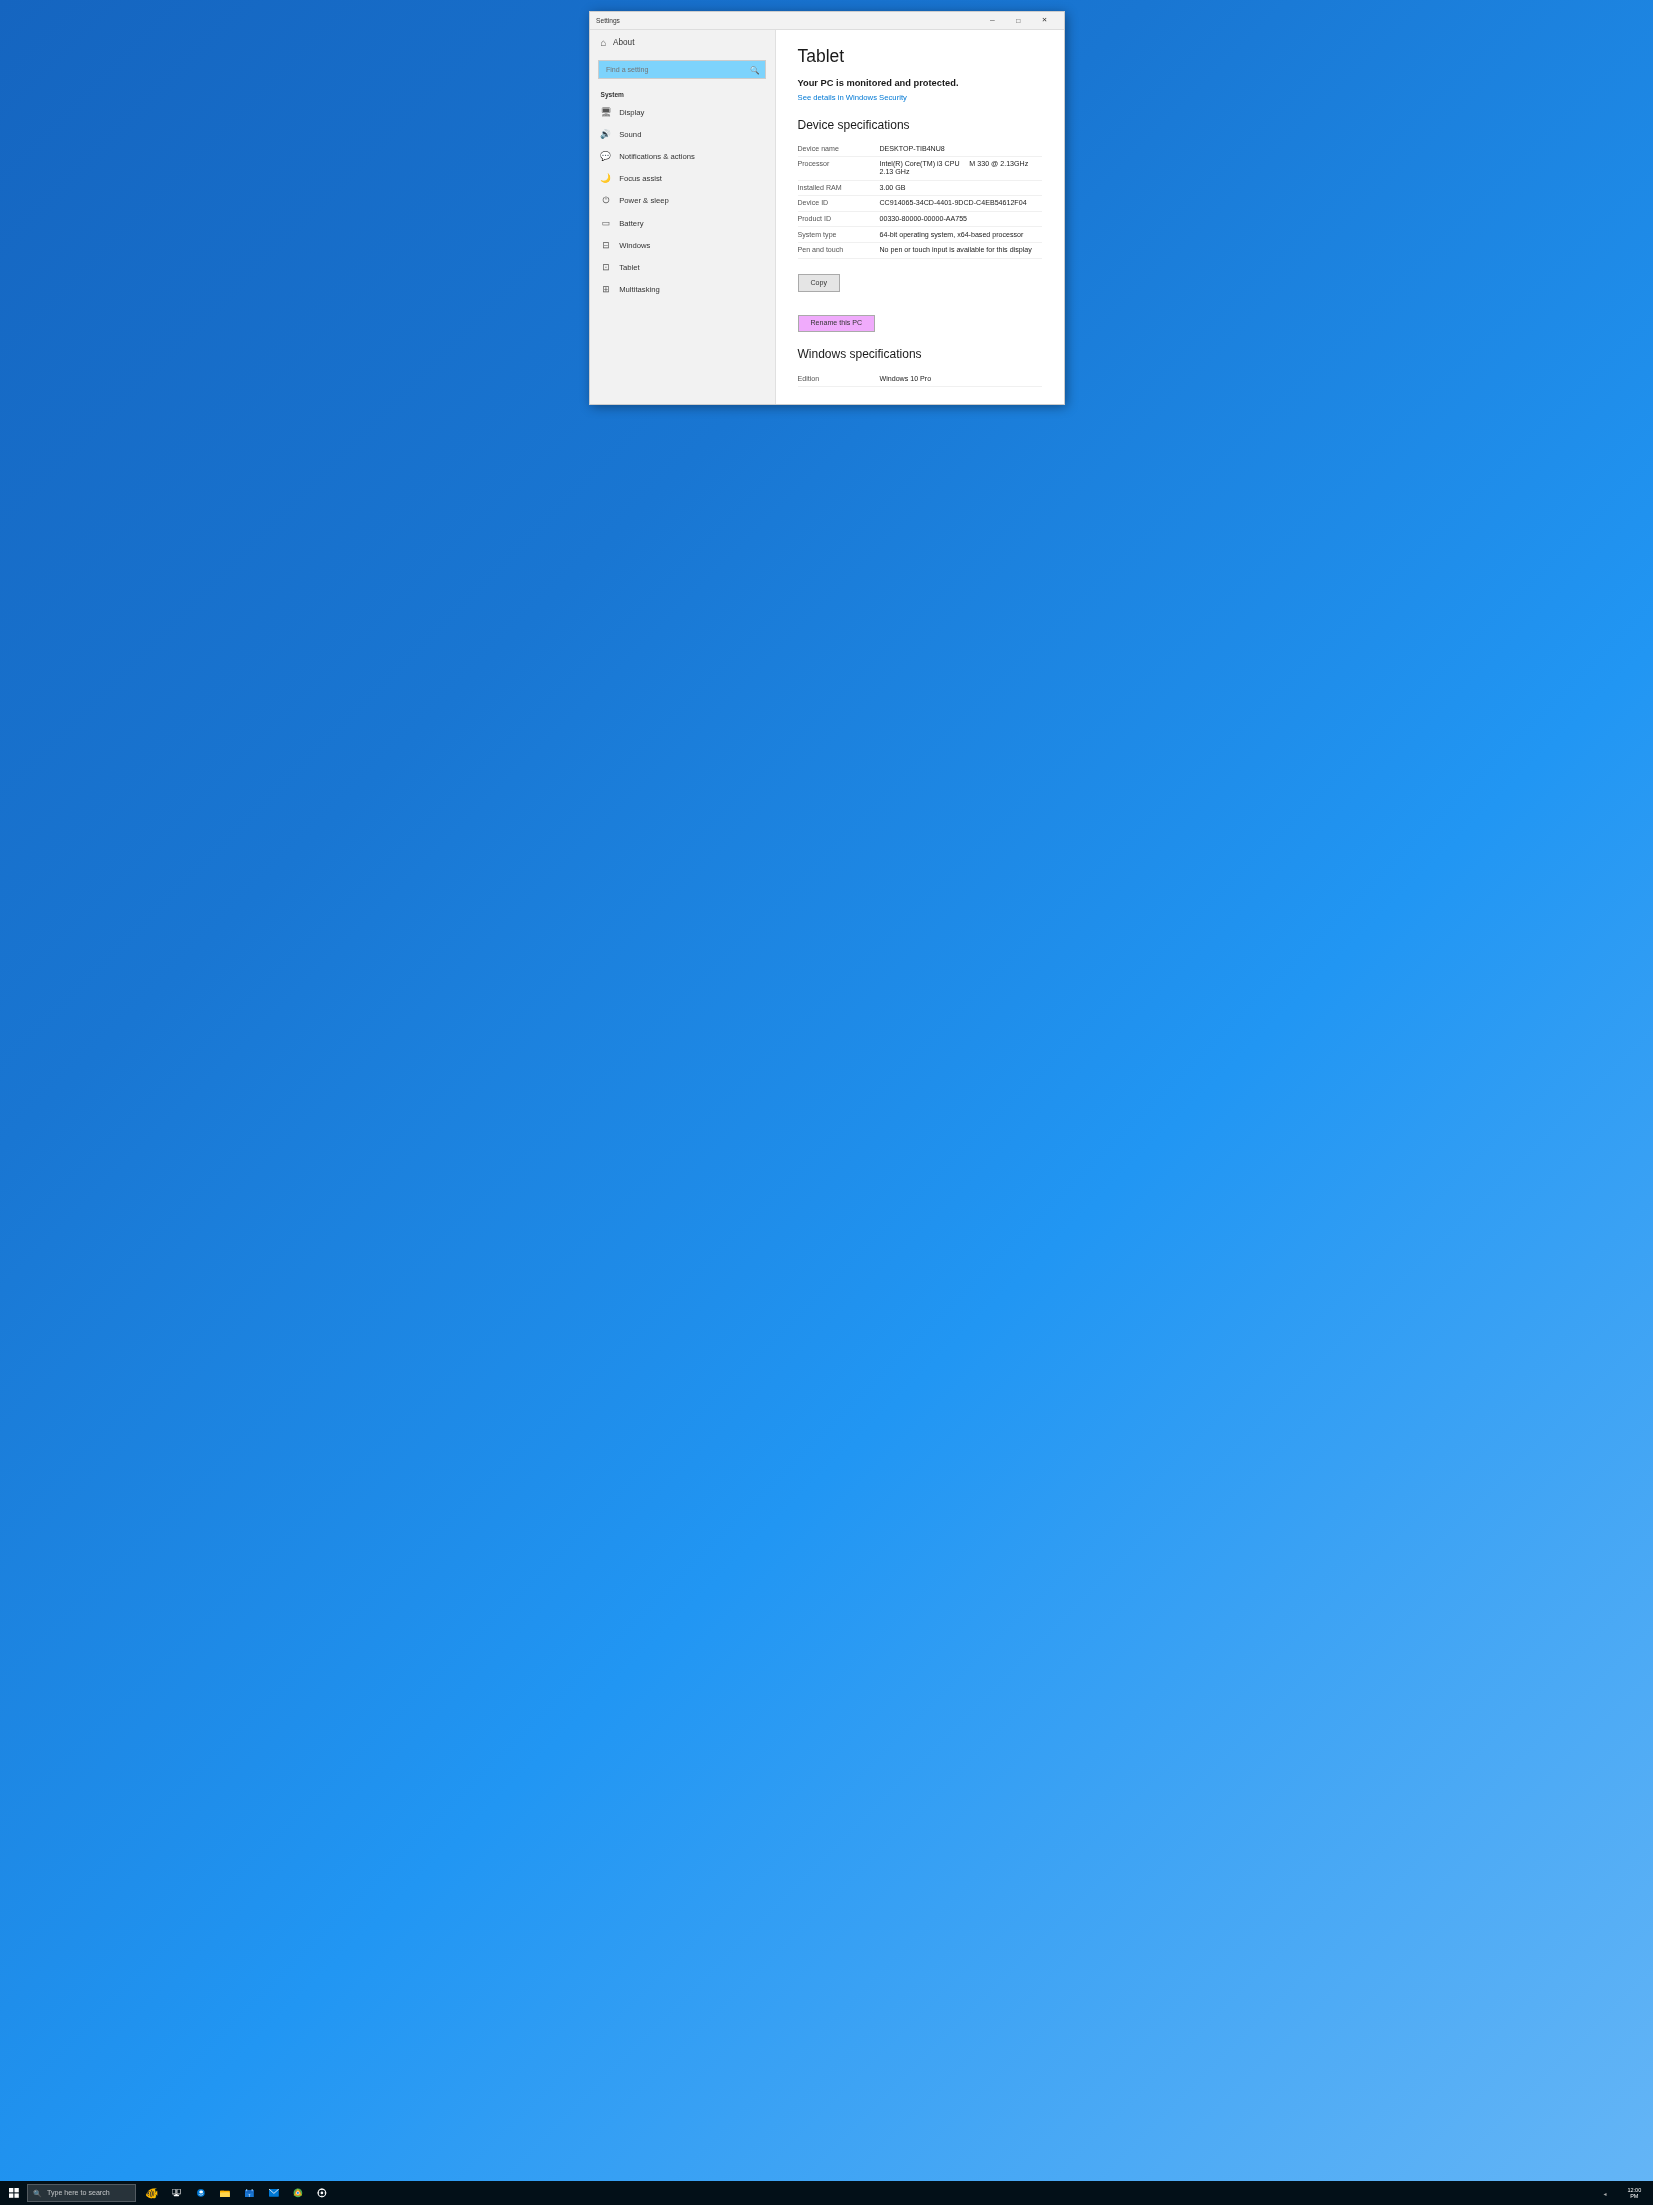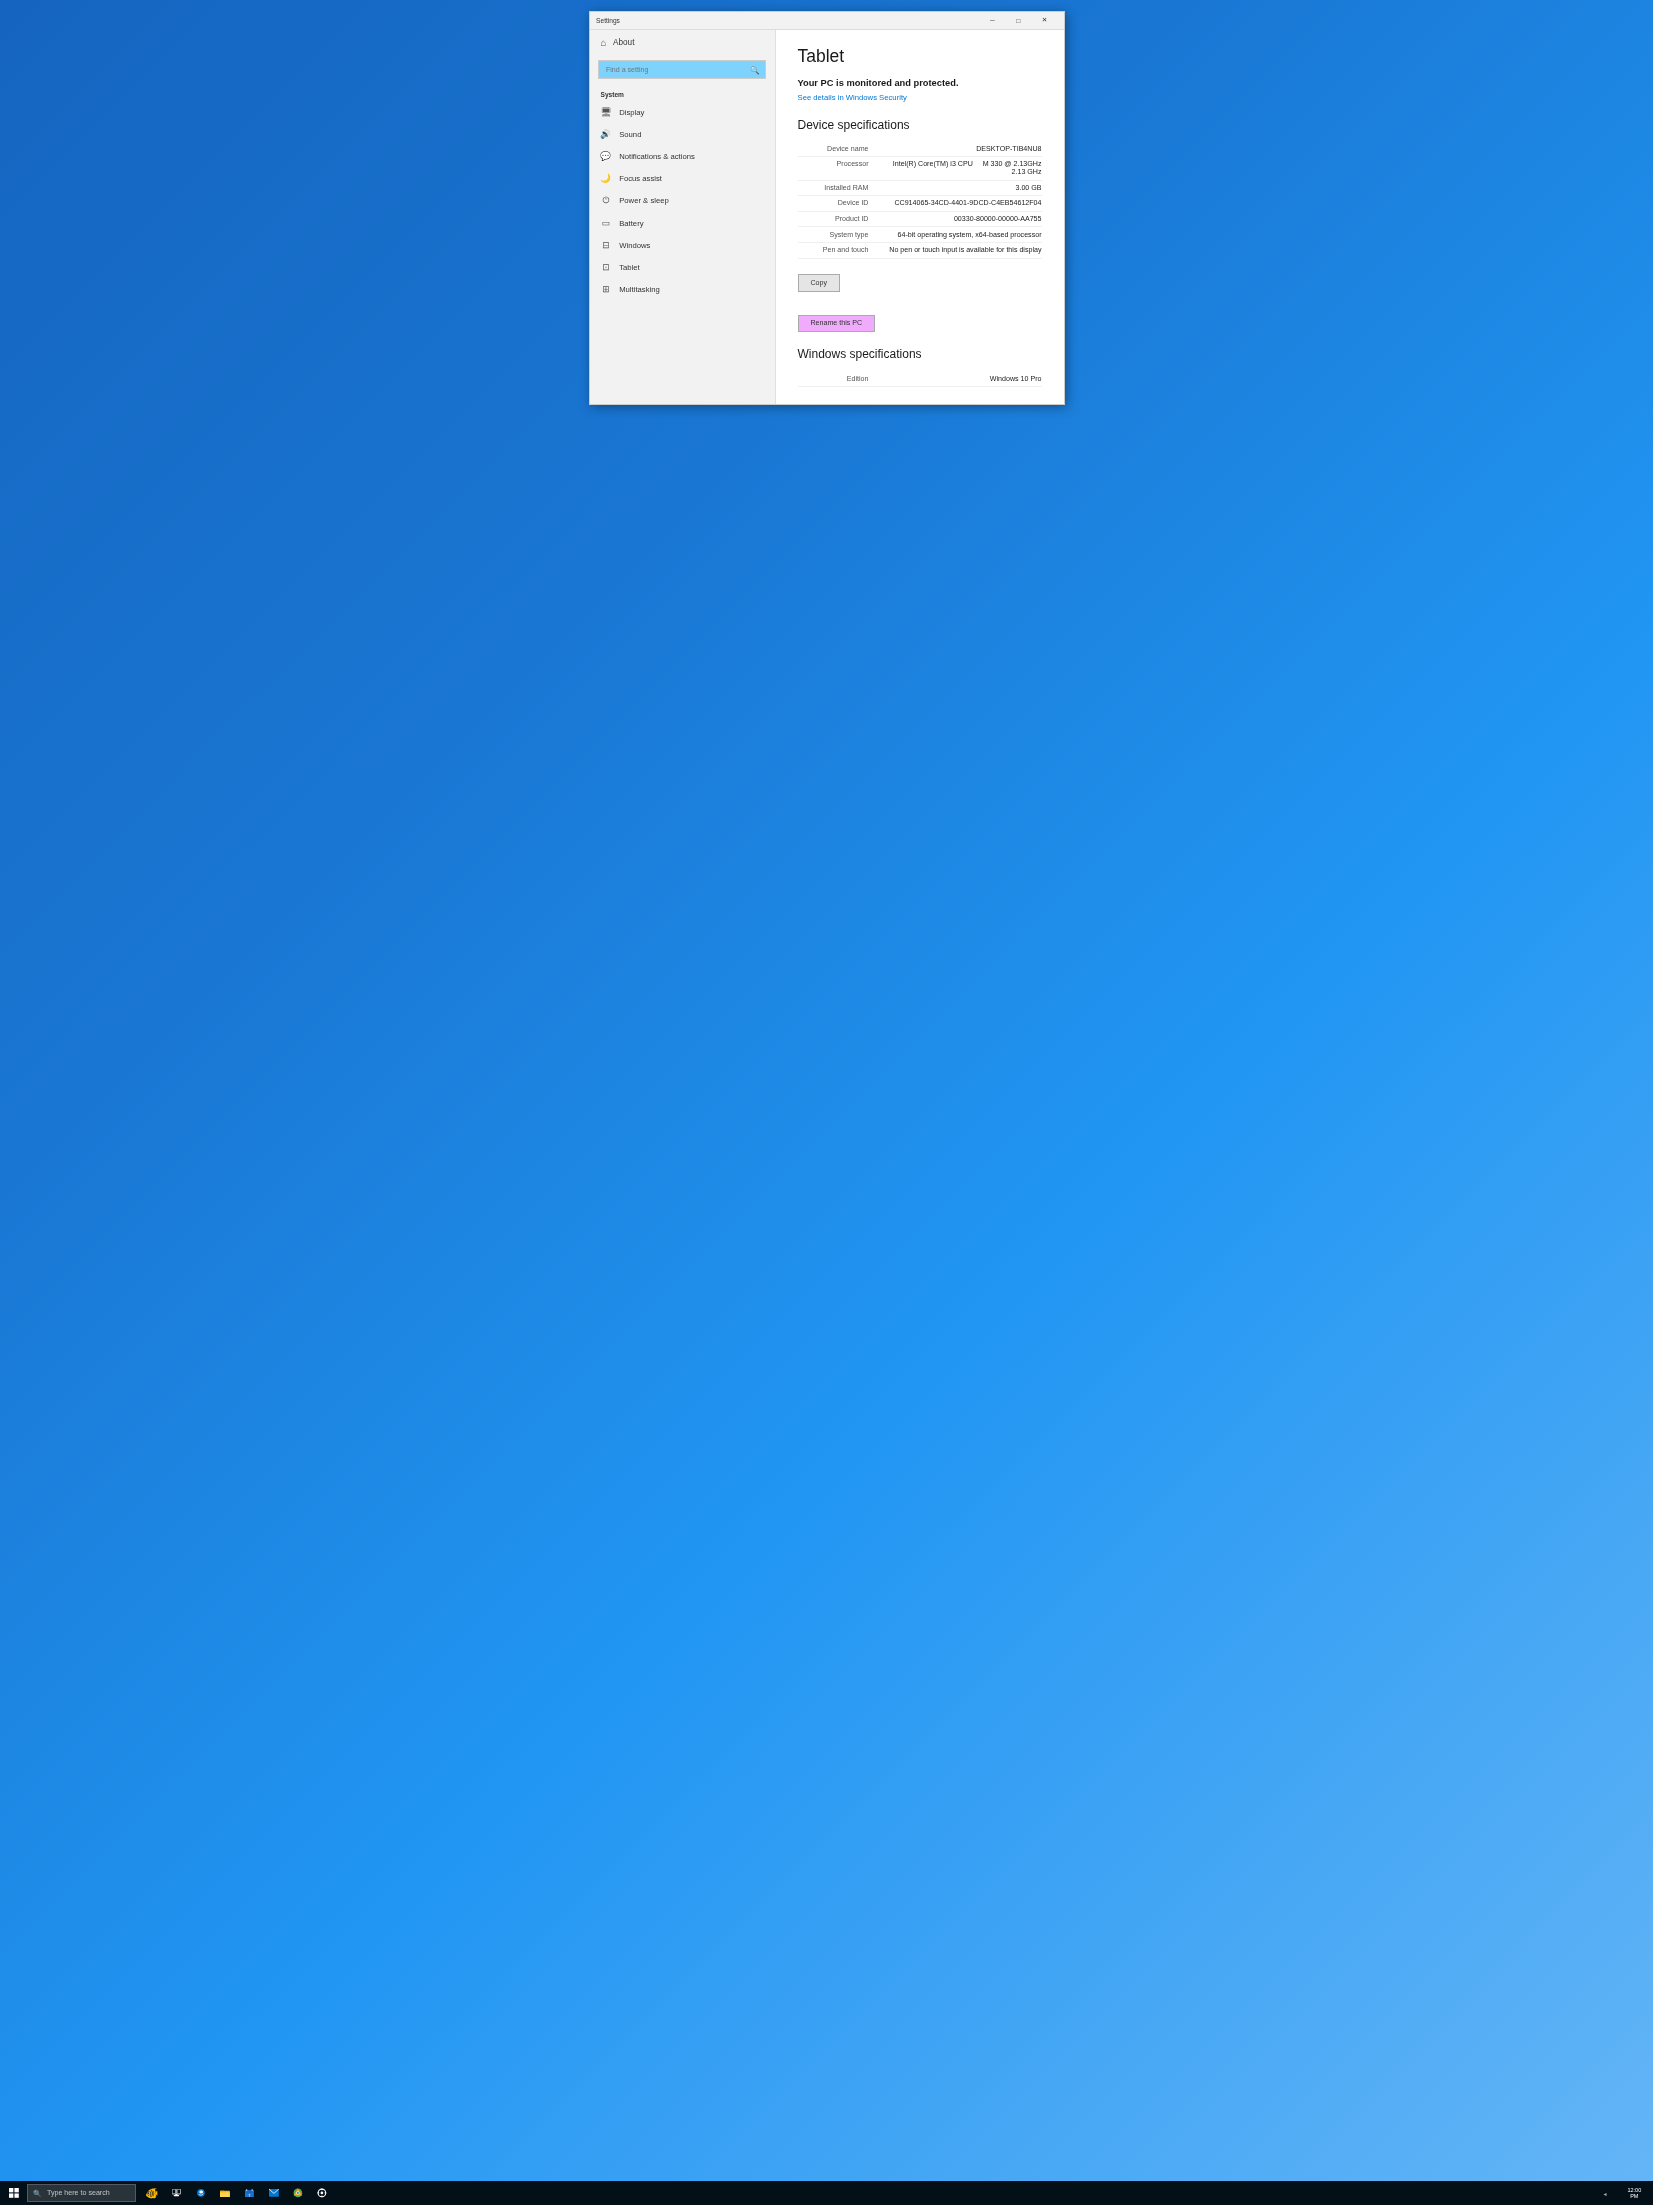--- a/index.html
+++ b/index.html
@@ -193,21 +193,20 @@
     .section-title {
       font-size: 12px;
       font-weight: 300;
       color: #1a1a1a;
       margin-bottom: 9.8px;
     }
 
     .spec-table {
       width: 100%;
       margin-bottom: 11px;
-      text-align: right;
     }
 
     .spec-row {
       display: flex;
       padding: 3.3px 0;
       border-bottom: 0.5px solid #f0f0f0;
       gap: 11px;
     }
 
     .spec-label {

